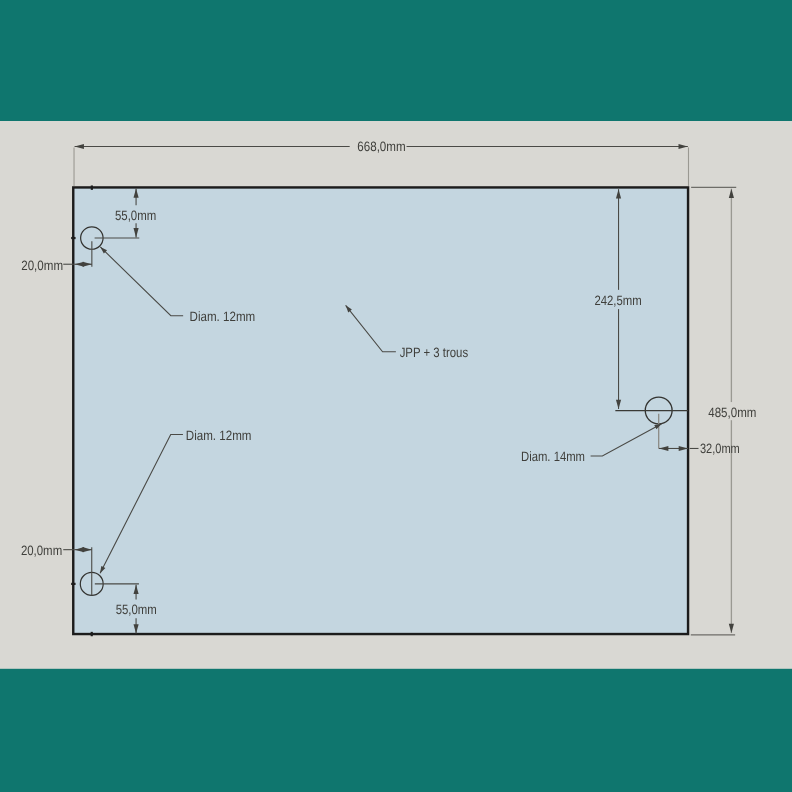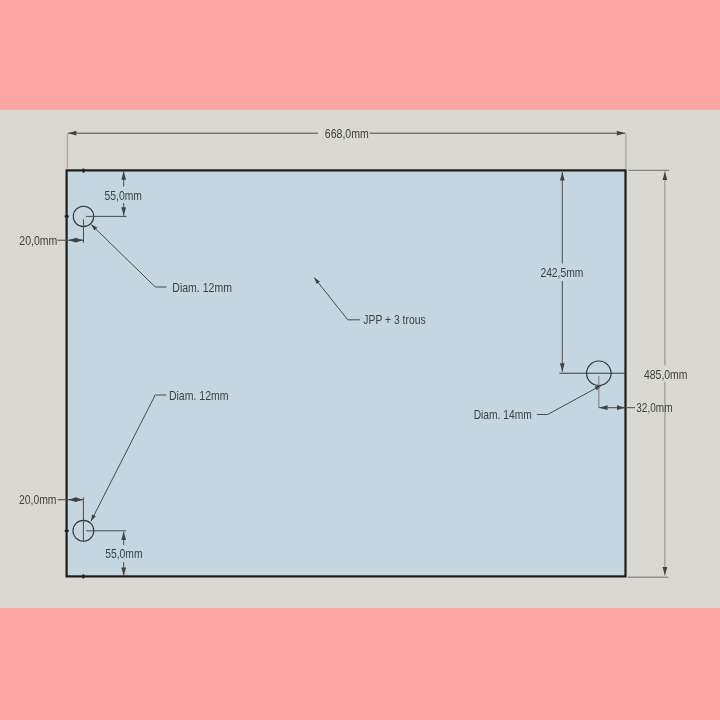--- a/index.html
+++ b/index.html
@@ -1,16 +1,16 @@
 <!DOCTYPE html>
 <html><head>
 <meta charset="utf-8">
 <style>
   html,body{margin:0;padding:0;}
-  #stage{position:relative;width:720px;height:720px;background:#fca5a5;overflow:hidden;text-align:right;}
+  #stage{position:relative;width:720px;height:720px;background:#0f766e;overflow:hidden;text-align:right;}
   #band{position:absolute;left:0;top:110px;width:720px;height:498px;background:#d9d8d3;}
   svg{position:absolute;left:0;top:0;}
   text{font-family:"Liberation Sans",sans-serif;font-size:12.4px;fill:#3f3f3b;}
 </style>
 </head>
 <body>
 <div id="stage">
   <div id="band"></div>
   <svg width="720" height="720" viewBox="0 0 720 720" style="filter:blur(0.45px)">
     <defs>

